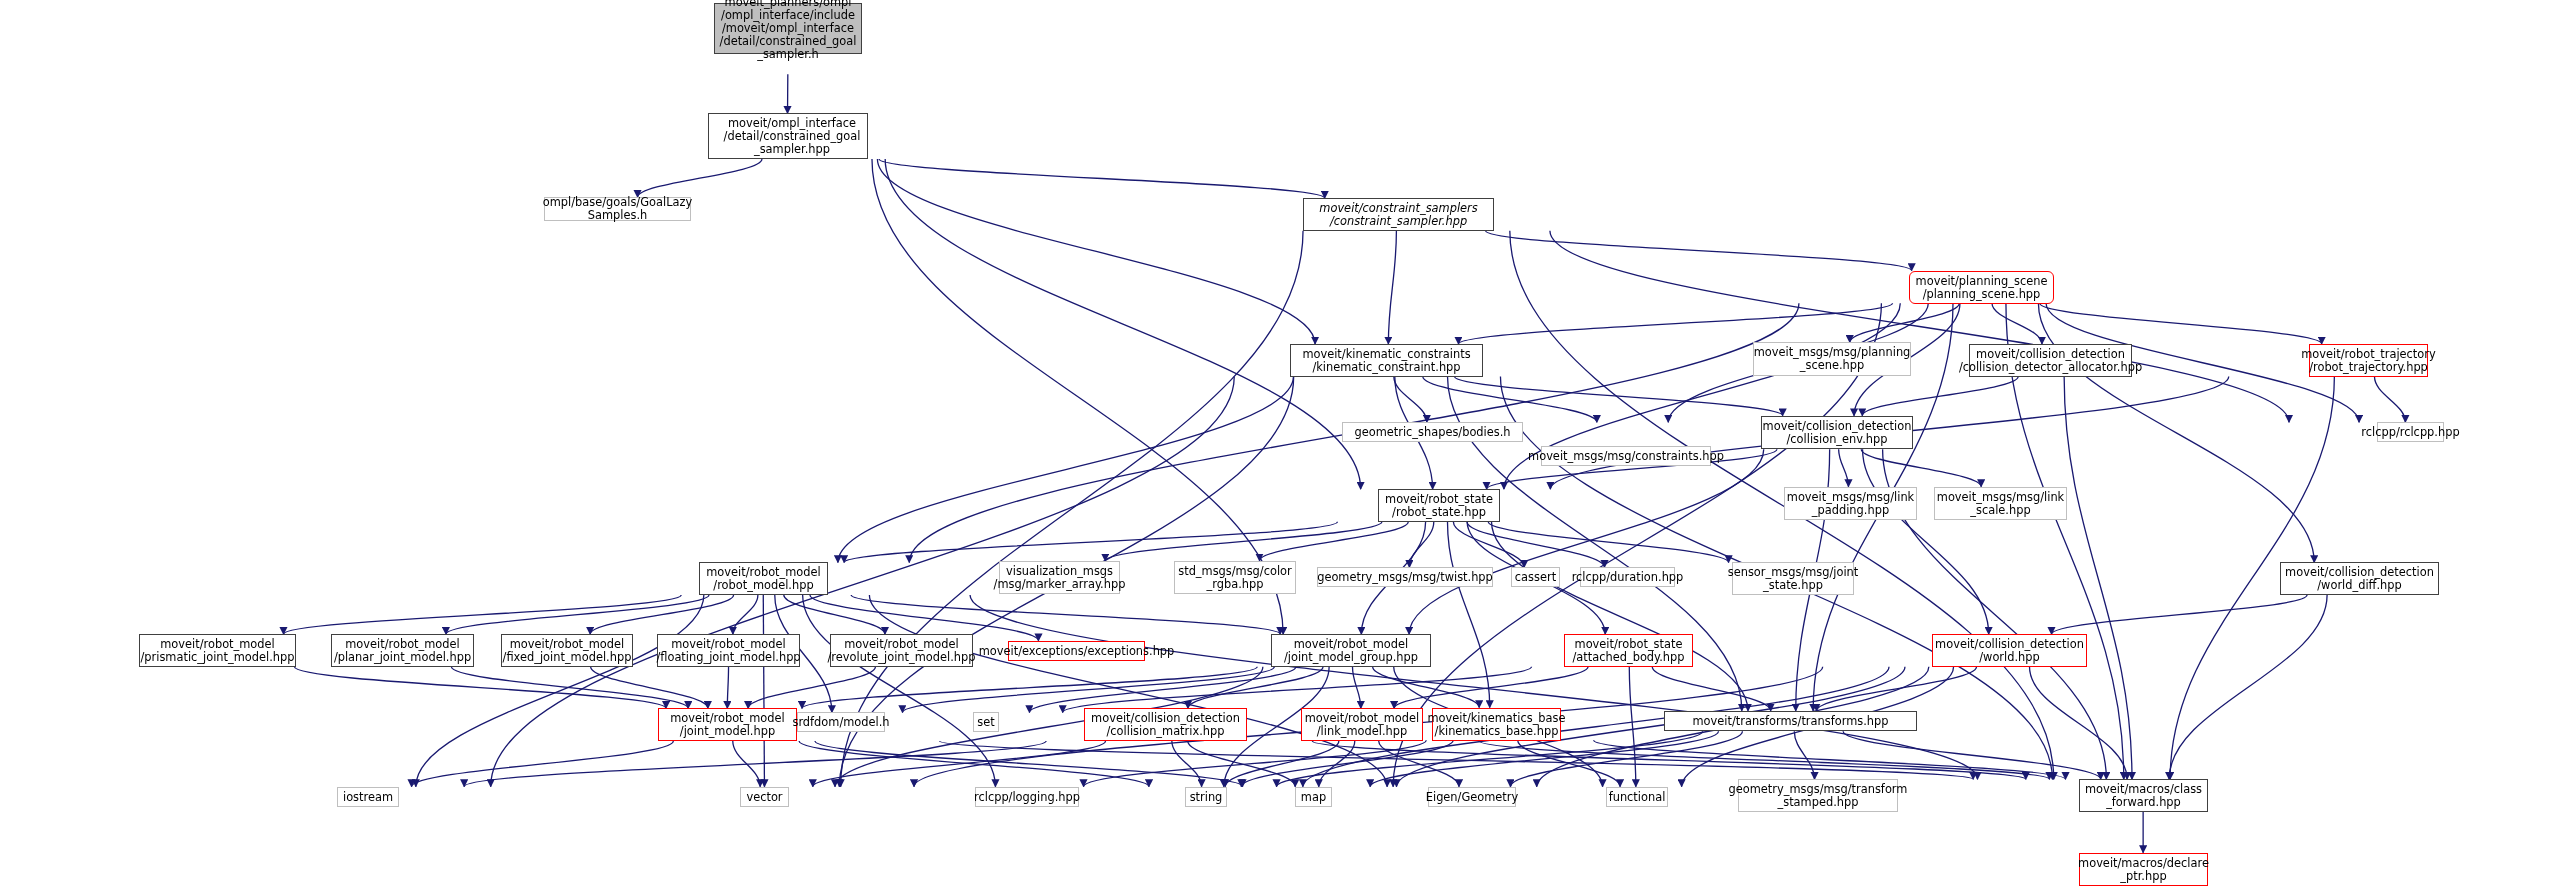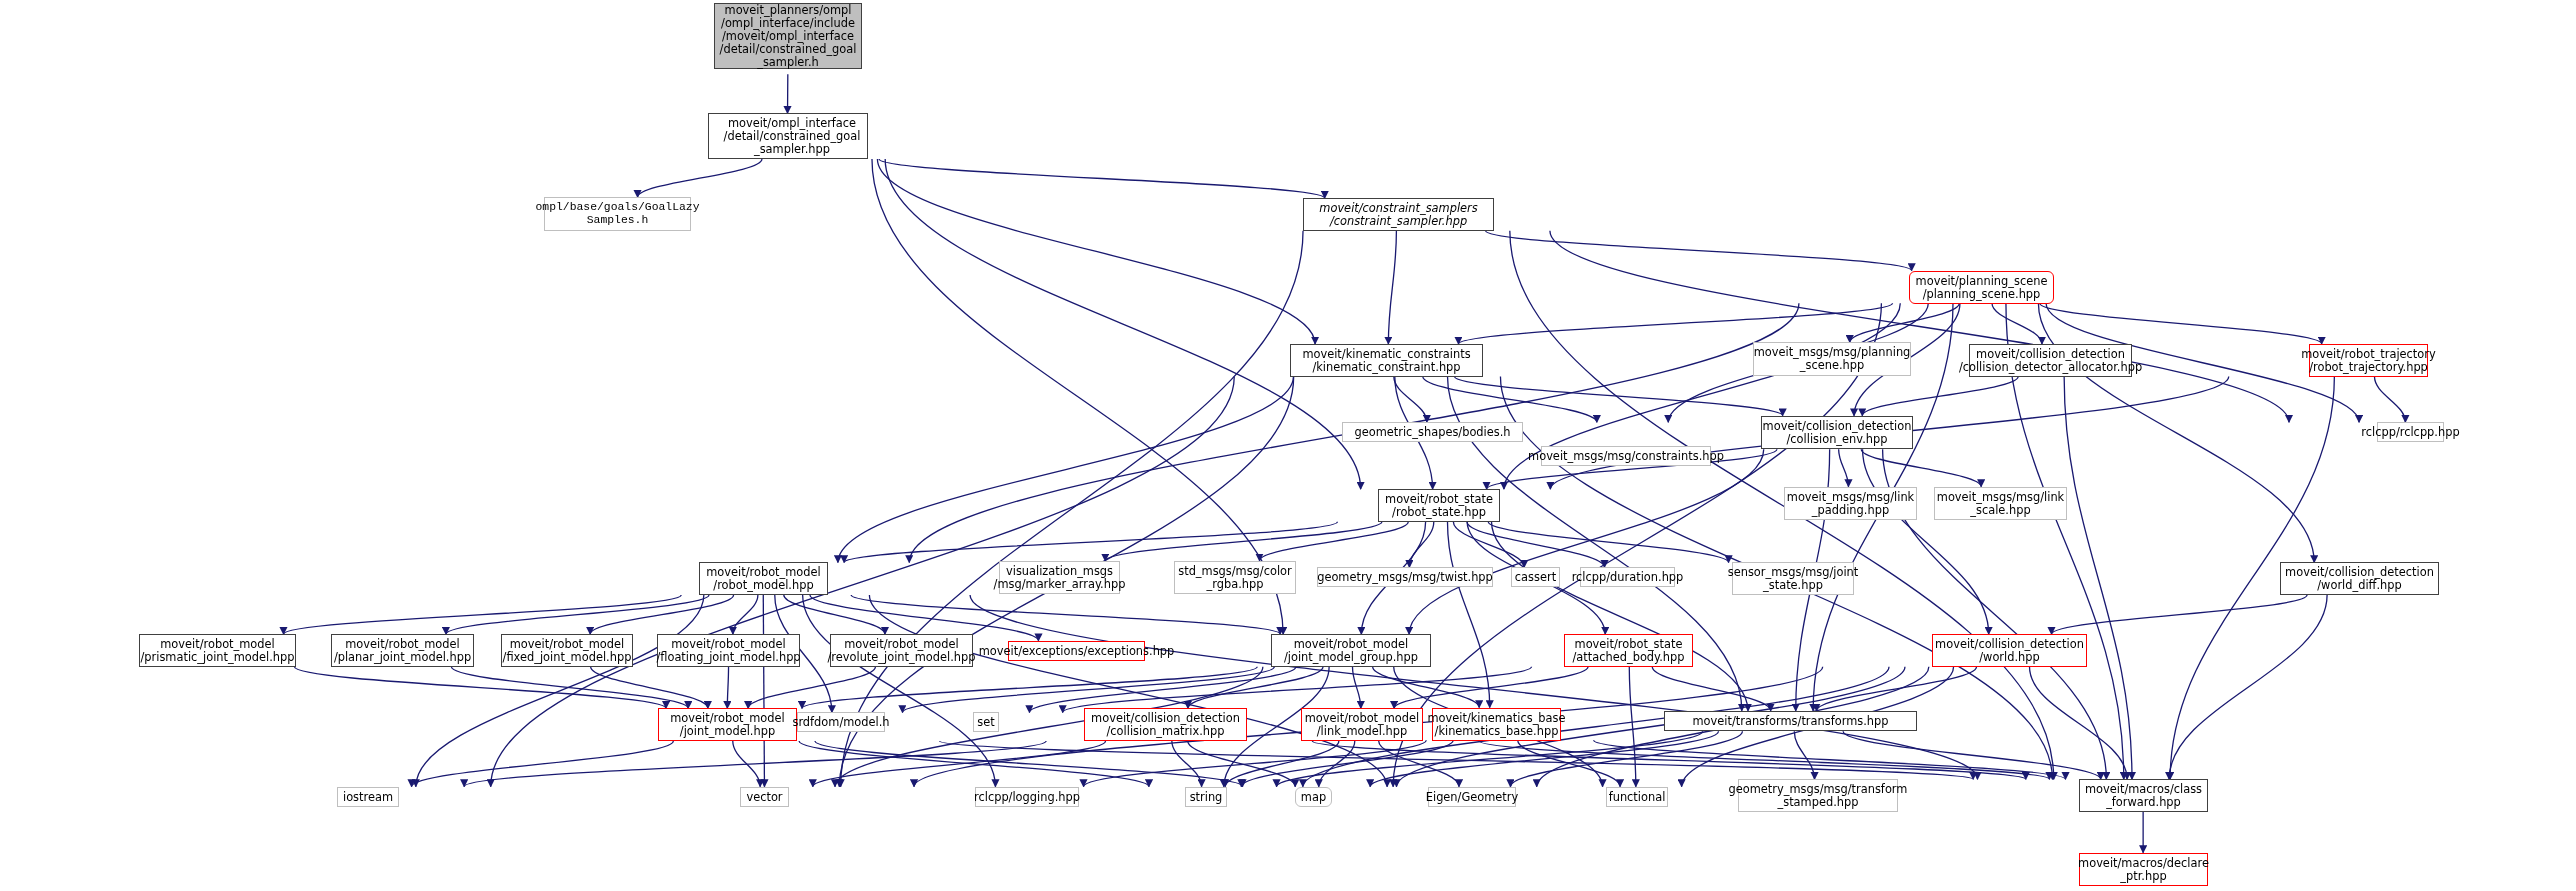--- a/index.html
+++ b/index.html
@@ -142,29 +142,29 @@
         <path d="M1749.6,908 C1749.6,930.8 1329.12,942.2 1329.12,965" fill="none" stroke="#191970" stroke-width="1.6" marker-end="url(#arrow)"></path>
         <path d="M2201.1,897 C2201.1,920.6 2225.92,932.4 2225.92,956" fill="none" stroke="#191970" stroke-width="1.6" marker-end="url(#arrow)"></path>
         <path d="M2260.95,897 C2260.95,920.6 2577.04,932.4 2577.04,956" fill="none" stroke="#191970" stroke-width="1.6" marker-end="url(#arrow)"></path>
         <path d="M2137.5,897 C2137.5,924.2 1852.8,937.8 1852.8,965" fill="none" stroke="#191970" stroke-width="1.6" marker-end="url(#arrow)"></path>
         <path d="M2108.175,897 C2108.175,924.2 1680.76,937.8 1680.76,965" fill="none" stroke="#191970" stroke-width="1.6" marker-end="url(#arrow)"></path>
         <path d="M2088.6,897 C2088.6,924.2 1565.92,937.8 1565.92,965" fill="none" stroke="#191970" stroke-width="1.6" marker-end="url(#arrow)"></path>
         <path d="M2629,996 C2629,1016 2629,1026 2629,1046" fill="none" stroke="#191970" stroke-width="1.6" marker-end="url(#arrow)"></path>
       </g>
   </svg>
   <div id="node-layer">
-      <div class="node root" style="left: 714px; top: 3.3px; width: 148px; height: 66px;">moveit_planners/ompl
+      <div class="node root" style="left: 714px; top: 3.3px; width: 148px; height: 51px;">moveit_planners/ompl
 /ompl_interface/include
 /moveit/ompl_interface
 /detail/constrained_goal
 _sampler.h</div>
       <div class="node main" style="left: 708px; top: 113px; width: 160px; height: 46px; padding-left: 8px;">moveit/ompl_interface
 /detail/constrained_goal
 _sampler.hpp</div>
-      <div class="node ext" style="left: 544px; top: 197px; width: 147px; height: 34px; font-family: Liberation Mono, monospace;">ompl/base/goals/GoalLazy
+      <div class="node ext" style="left: 544px; top: 197px; width: 147px; height: 24px;">ompl/base/goals/GoalLazy
 Samples.h</div>
       <div class="node main" style="left: 1303px; top: 198px; width: 191px; height: 33px; font-style: italic;">moveit/constraint_samplers
 /constraint_sampler.hpp</div>
       <div class="node red" style="left: 1909px; top: 271px; width: 145px; height: 33px; border-radius: 6px;">moveit/planning_scene
 /planning_scene.hpp</div>
       <div class="node main" style="left: 1290px; top: 344px; width: 193px; height: 33px;">moveit/kinematic_constraints
 /kinematic_constraint.hpp</div>
       <div class="node ext" style="left: 1753px; top: 342px; width: 158px; height: 34px;">moveit_msgs/msg/planning
 _scene.hpp</div>
       <div class="node main" style="left: 1969px; top: 344px; width: 163px; height: 33px;">moveit/collision_detection
@@ -220,21 +220,21 @@
 /collision_matrix.hpp</div>
       <div class="node red" style="left: 1301px; top: 708px; width: 122px; height: 33px;">moveit/robot_model
 /link_model.hpp</div>
       <div class="node red" style="left: 1432px; top: 708px; width: 129px; height: 33px;">moveit/kinematics_base
 /kinematics_base.hpp</div>
       <div class="node main" style="left: 1664px; top: 711px; width: 253px; height: 20.4px;">moveit/transforms/transforms.hpp</div>
       <div class="node ext" style="left: 337px; top: 787px; width: 62px; height: 20.4px;">iostream</div>
       <div class="node ext" style="left: 740px; top: 787px; width: 49px; height: 20.4px;">vector</div>
       <div class="node ext" style="left: 975px; top: 787px; width: 104px; height: 20.4px;">rclcpp/logging.hpp</div>
       <div class="node ext" style="left: 1185px; top: 787px; width: 42px; height: 20.4px;">string</div>
-      <div class="node ext" style="left: 1295px; top: 787px; width: 37px; height: 20.4px; border-radius: 6px;">map</div>
+      <div class="node ext" style="left: 1295px; top: 787px; width: 37px; height: 20.4px;">map</div>
       <div class="node ext" style="left: 1428px; top: 787px; width: 88px; height: 20.4px;">Eigen/Geometry</div>
       <div class="node ext" style="left: 1606px; top: 787px; width: 62px; height: 20.4px;">functional</div>
       <div class="node ext" style="left: 1738px; top: 779px; width: 160px; height: 33px;">geometry_msgs/msg/transform
 _stamped.hpp</div>
       <div class="node main" style="left: 2079px; top: 779px; width: 129px; height: 33px;">moveit/macros/class
 _forward.hpp</div>
       <div class="node red" style="left: 2079px; top: 853px; width: 129px; height: 33px;">moveit/macros/declare
 _ptr.hpp</div>
     </div>
 </div>

